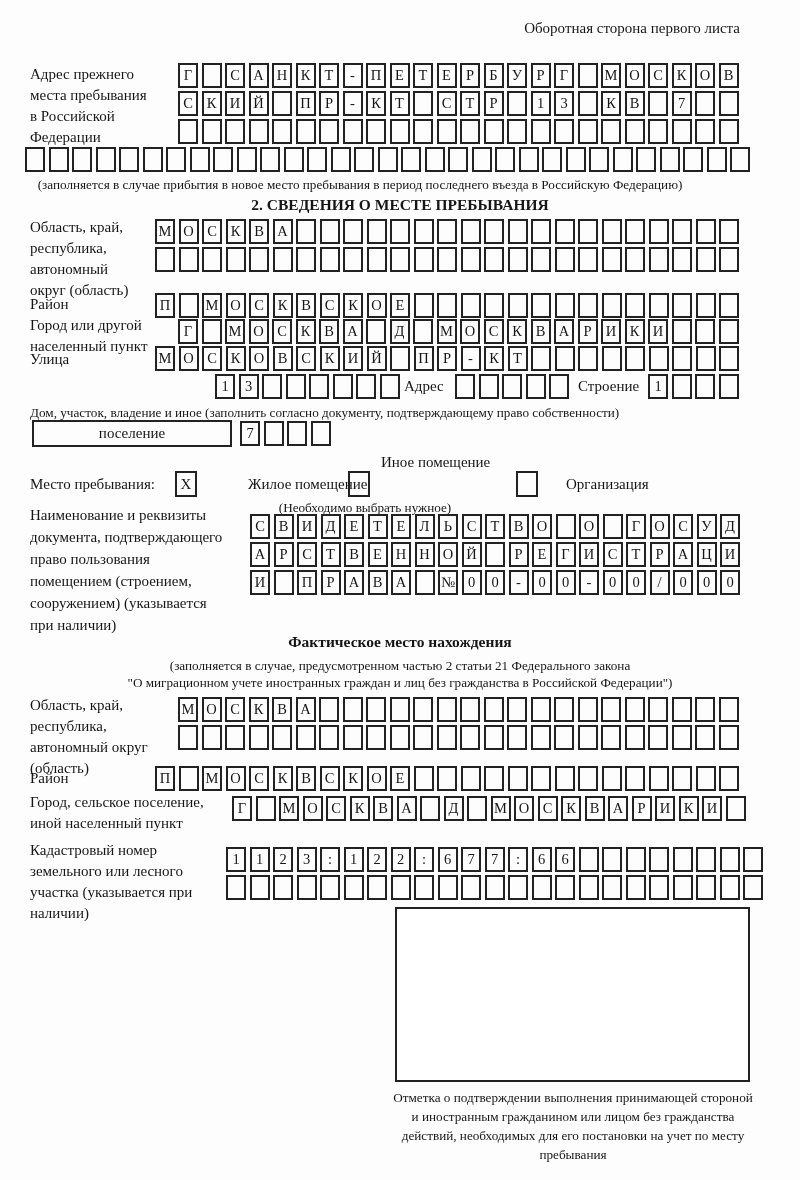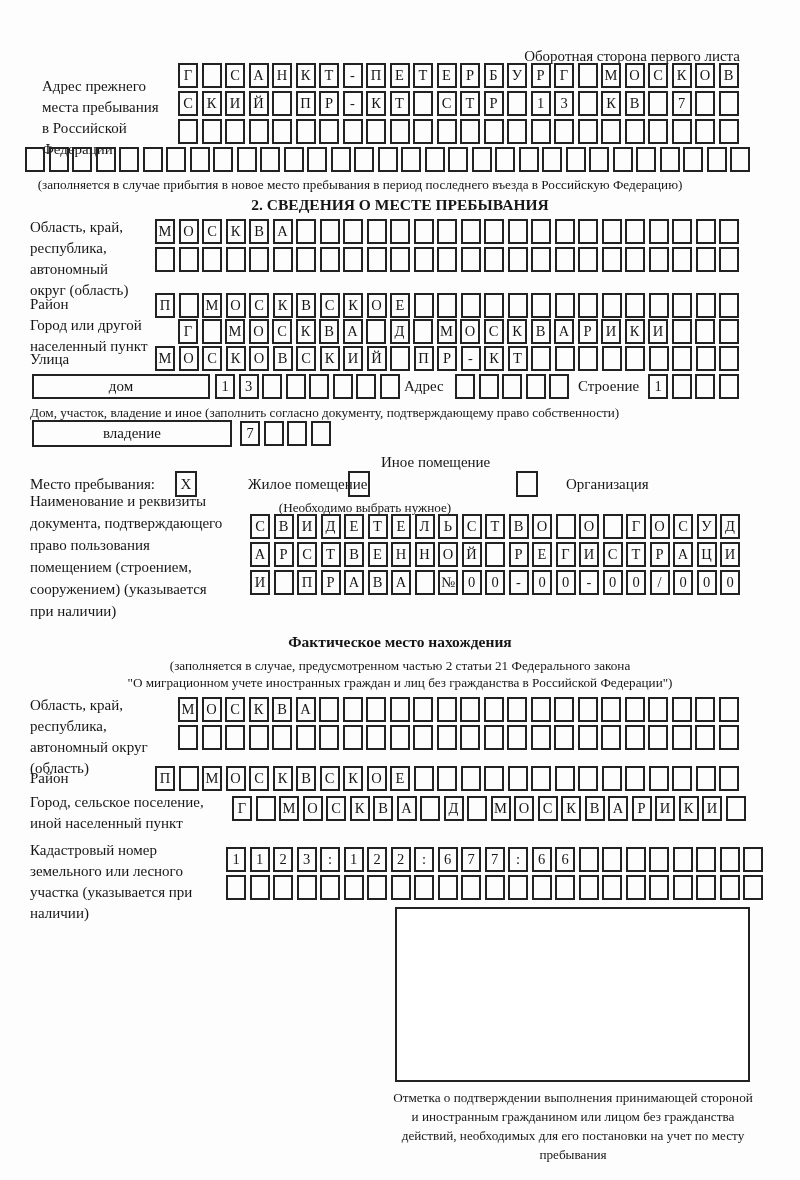--- a/index.html
+++ b/index.html
@@ -18,23 +18,23 @@
        display:flex;align-items:center;justify-content:center;font-size:15px;}
   .stampbox{position:absolute;border:2px solid #222;background:#fff;}
   .center{text-align:center;}
   .right{text-align:right;}
 </style>
 </head>
 <body>
 
 <div class="page">
 
-  <div class="abs right" style="left:340px;top:20px;width:400px;font-size:15px;margin-top:28px;">Оборотная сторона первого листа</div>
-
-  <div class="lbl" style="left:30px;top:76px;width:122px;margin-left:12px;">Адрес прежнего места пребывания в Российской Федерации</div>
+  <div class="abs right" style="left:340px;top:20px;width:400px;font-size:15px;">Оборотная сторона первого листа</div>
+
+  <div class="lbl" style="left:30px;top:64px;width:122px;">Адрес прежнего места пребывания в Российской Федерации</div>
   <div class="boxrow" style="left:178px;top:63px;">
       <span class="cell">Г</span>
       <span class="cell"></span>
       <span class="cell">С</span>
       <span class="cell">А</span>
       <span class="cell">Н</span>
       <span class="cell">К</span>
       <span class="cell">Т</span>
       <span class="cell">-</span>
       <span class="cell">П</span>
@@ -278,21 +278,20 @@
       <span class="cell"></span>
       <span class="cell"></span>
       <span class="cell"></span>
       <span class="cell"></span>
       <span class="cell"></span>
       <span class="cell"></span>
       <span class="cell"></span>
       <span class="cell"></span>
     </div>
 
-  <div class="widebox" style="left:32px;top:374px;width:174px;height:21px;">дом</div>
   <div class="boxrow" style="left:215px;top:374px;">
       <span class="cell">1</span>
       <span class="cell">3</span>
       <span class="cell"></span>
       <span class="cell"></span>
       <span class="cell"></span>
       <span class="cell"></span>
       <span class="cell"></span>
       <span class="cell"></span>
     </div>
@@ -306,38 +305,38 @@
     </div>
   <div class="lbl" style="left:578px;top:376px;">Строение</div>
   <div class="boxrow" style="left:648px;top:374px;">
       <span class="cell">1</span>
       <span class="cell"></span>
       <span class="cell"></span>
       <span class="cell"></span>
     </div>
   <div class="cap" style="left:30px;top:404px;width:760px;">Дом, участок, владение и иное (заполнить согласно документу, подтверждающему право собственности)</div>
 
-  <div class="widebox" style="left:32px;top:420px;width:196px;height:23px;">владение</div>
+  <div class="widebox" style="left:32px;top:420px;width:196px;height:23px;">поселение</div>
   <div class="boxrow" style="left:240px;top:421px;">
       <span class="cell">7</span>
       <span class="cell"></span>
       <span class="cell"></span>
       <span class="cell"></span>
     </div>
 
   <div class="lbl" style="left:30px;top:474px;">Место пребывания:</div>
   <div class="chk" style="left:175px;top:471px;">X</div>
   <div class="lbl" style="left:208px;top:474px;margin-left:40px;">Жилое помещение</div>
   <div class="chk" style="left:348px;top:471px;"></div>
   <div class="lbl" style="left:381px;top:452px;">Иное помещение</div>
   <div class="chk" style="left:516px;top:471px;"></div>
   <div class="lbl" style="left:566px;top:474px;">Организация</div>
   <div class="cap center" style="left:180px;top:499px;width:370px;">(Необходимо выбрать нужное)</div>
 
-  <div class="lbl" style="left:30px;top:490px;width:200px;line-height:22px;">Наименование и реквизиты документа, подтверждающего право пользования помещением (строением, сооружением) (указывается при наличии)</div>
+  <div class="lbl" style="left:30px;top:504px;width:200px;line-height:22px;">Наименование и реквизиты документа, подтверждающего право пользования помещением (строением, сооружением) (указывается при наличии)</div>
   <div class="boxrow" style="left:250px;top:514px;">
       <span class="cell">С</span>
       <span class="cell">В</span>
       <span class="cell">И</span>
       <span class="cell">Д</span>
       <span class="cell">Е</span>
       <span class="cell">Т</span>
       <span class="cell">Е</span>
       <span class="cell">Л</span>
       <span class="cell">Ь</span>

